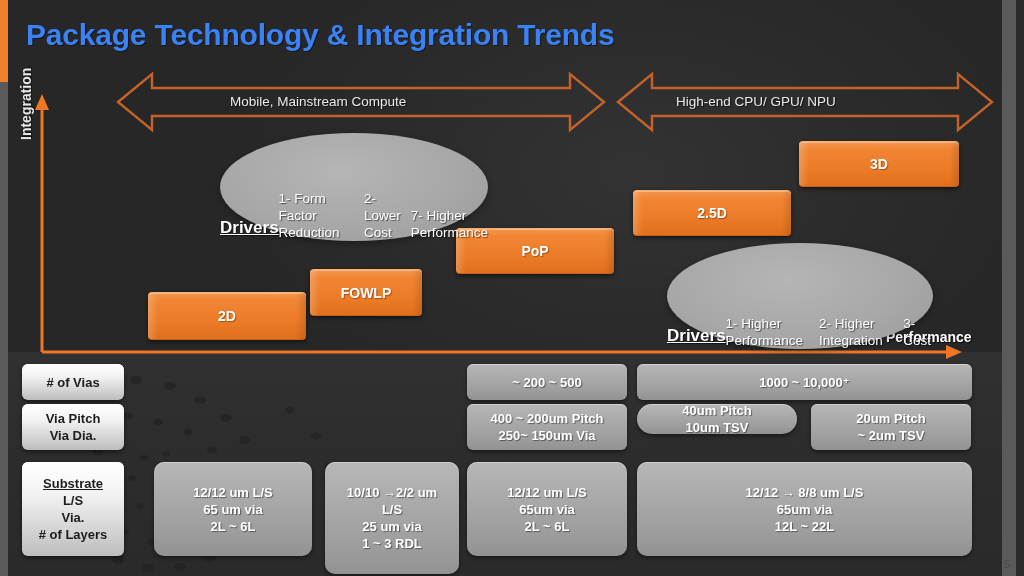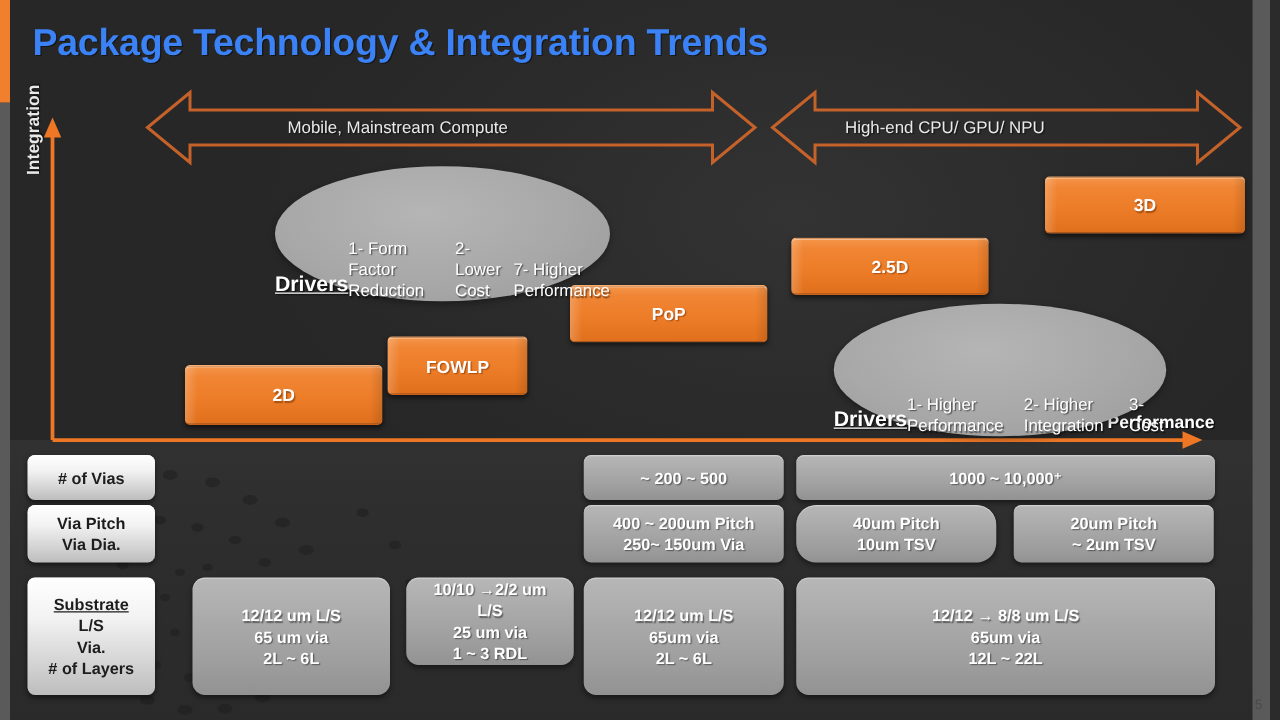--- a/index.html
+++ b/index.html
@@ -181,21 +181,21 @@
   </div>
   <div class="techbox" style="left:310px;top:269px;width:112px;height:45px;">
     <span>FOWLP</span>
   </div>
   <div class="techbox" style="left:456px;top:228px;width:158px;height:44px;">
     <span>PoP</span>
   </div>
   <div class="techbox" style="left:633px;top:190px;width:158px;height:44px;">
     <span>2.5D</span>
   </div>
-  <div class="techbox" style="left:836px;top:141px;width:160px;height:44px;">
+  <div class="techbox" style="left:799px;top:141px;width:160px;height:44px;">
     <span>3D</span>
   </div>
 
   <div class="drivers" style="left:220px;top:133px;width:268px;height:108px;">
     <div class="dtitle">Drivers</div>
     <div class="dline">1- Form Factor Reduction</div>
     <div class="dline">2- Lower Cost</div>
     <div class="dline">7- Higher Performance</div>
   </div>
 
@@ -224,35 +224,35 @@
     <div>~ 200 ~ 500</div>
   </div>
   <div class="cell" style="left:625px;top:364px;width:335px;height:36px;">
     <div>1000 ~ 10,000⁺</div>
   </div>
 
   <div class="cell" style="left:455px;top:404px;width:160px;height:46px;">
     <div>400 ~ 200um Pitch</div>
     <div>250~ 150um Via</div>
   </div>
-  <div class="cell" style="left:625px;top:404px;width:160px;height:46px;border-radius:16px;">
+  <div class="cell" style="left:625px;top:404px;width:160px;height:30px;border-radius:16px;">
     <div>40um Pitch</div>
     <div>10um TSV</div>
   </div>
   <div class="cell" style="left:799px;top:404px;width:160px;height:46px;">
     <div>20um Pitch</div>
     <div>~ 2um TSV</div>
   </div>
 
   <div class="cell tall" style="left:142px;top:462px;width:158px;height:94px;">
     <div>12/12 um L/S</div>
     <div>65 um via</div>
     <div>2L ~ 6L</div>
   </div>
-  <div class="cell tall" style="left:313px;top:462px;width:134px;height:70px;">
+  <div class="cell tall" style="left:313px;top:462px;width:134px;height:112px;">
     <div>10/10 →2/2 um</div>
     <div>L/S</div>
     <div>25 um via</div>
     <div>1 ~ 3 RDL</div>
   </div>
   <div class="cell tall" style="left:455px;top:462px;width:160px;height:94px;">
     <div>12/12 um L/S</div>
     <div>65um via</div>
     <div>2L ~ 6L</div>
   </div>

